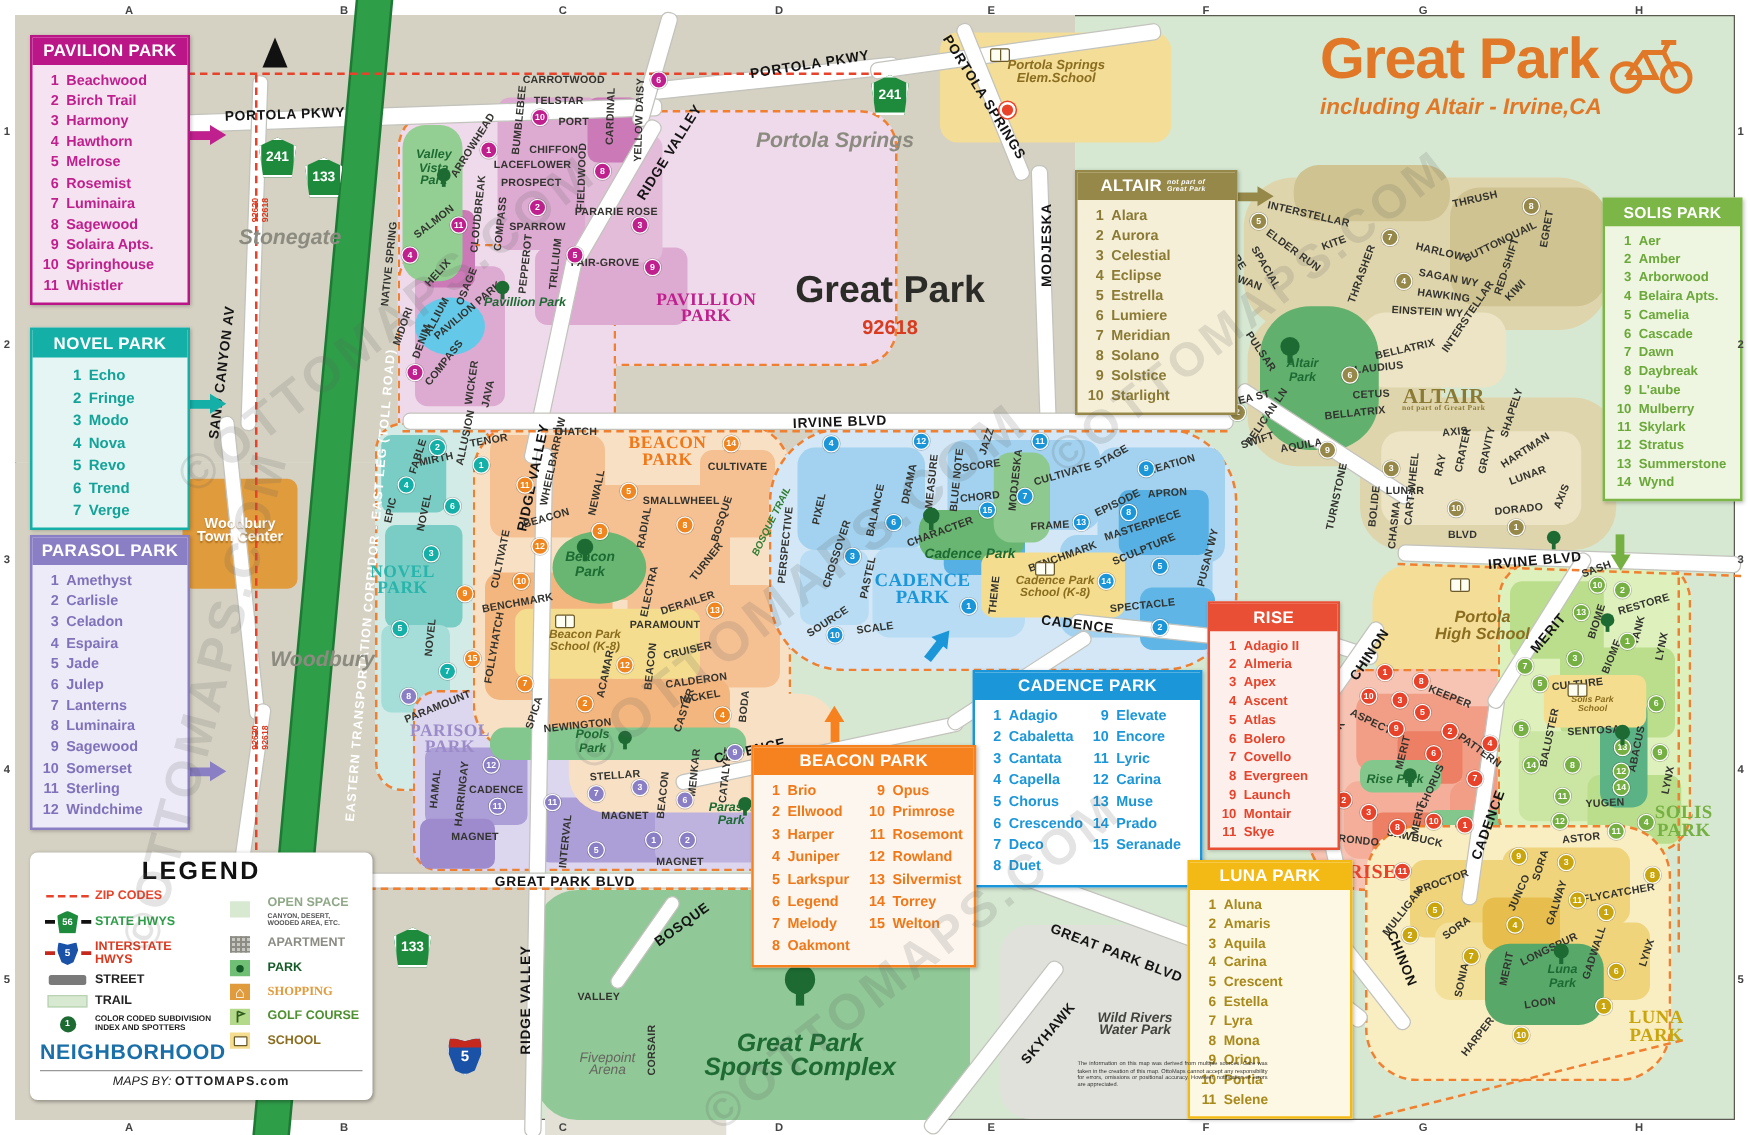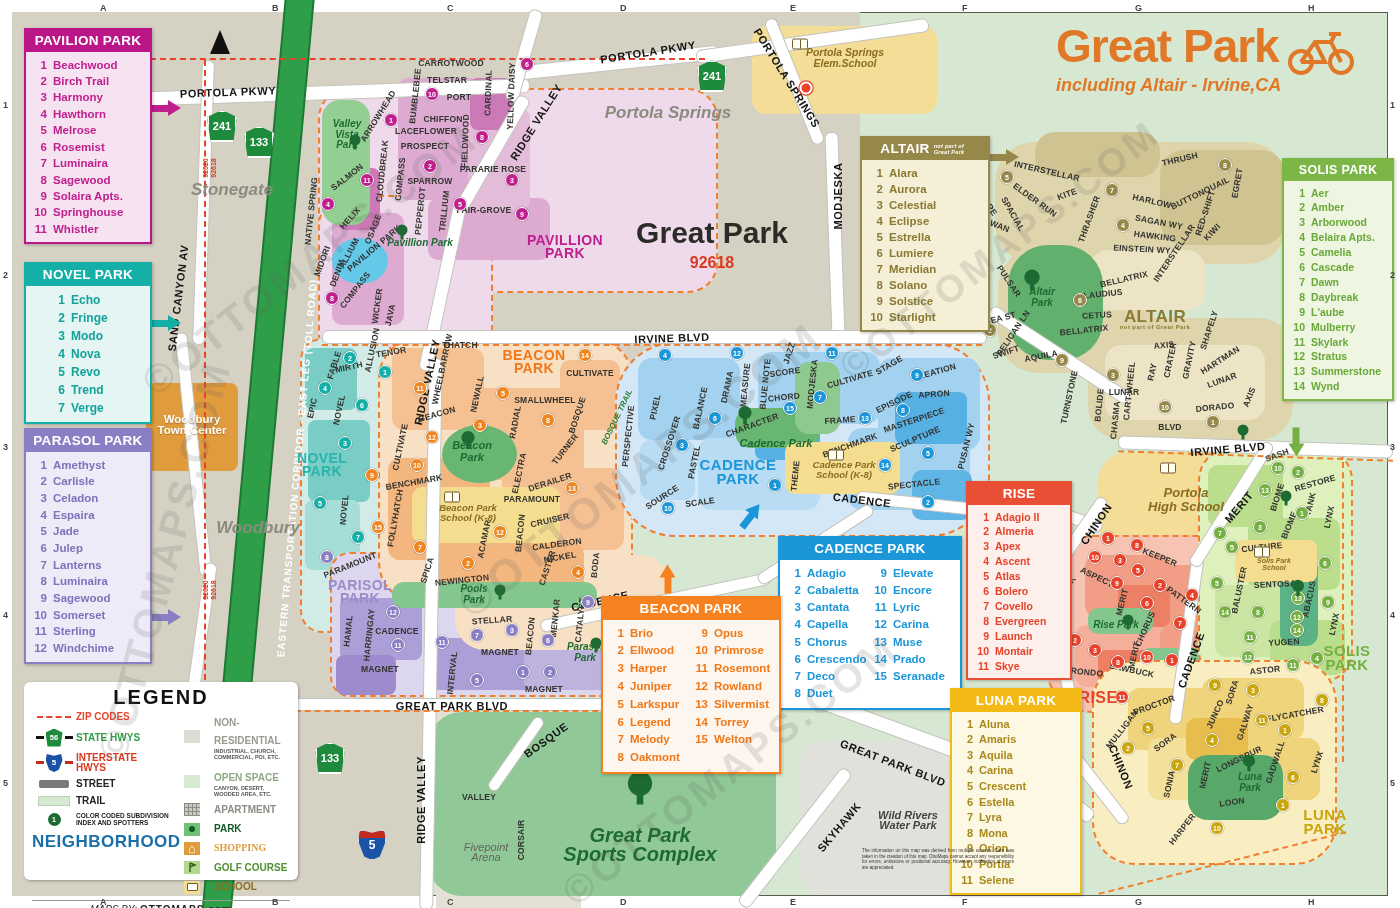--- a/index.html
+++ b/index.html
@@ -19,21 +19,21 @@
   .z{font-size:7px;color:#d93a20;}
   .badge{position:absolute;width:12px;height:12px;border-radius:50%;border:1px solid #fff;color:#fff;
     font-size:7px;font-weight:bold;display:flex;align-items:center;justify-content:center;
     transform:translate(-50%,-50%);box-shadow:0 0 0 .5px rgba(0,0,0,.25);}
   .bPv{background:#c0208e}.bNv{background:#14b0a8}.bBc{background:#f0861f}.bCd{background:#1b96d8}
   .bPr{background:#8a7fc5}.bAl{background:#968849}.bRs{background:#e8432a}.bSl{background:#76b043}.bLn{background:#c9a50e}
   .maplabel{position:absolute;transform:translate(-50%,-50%);text-align:center;line-height:.95;white-space:nowrap;}
   .city{color:#8b8b80;font-style:italic;font-weight:bold;font-size:17px;}
   .pk{color:#1d6b33;font-style:italic;font-weight:bold;font-size:10px;line-height:1.05;}
   .sch{color:#8a6d1f;font-style:italic;font-weight:bold;font-size:9.5px;line-height:1.05;}
-  .nb{font-weight:bold;letter-spacing:.4px;}
+  .nb{font-weight:bold;letter-spacing:.4px;font-family:Liberation Serif, serif;}
   .tree{position:absolute;transform:translate(-50%,-50%);}
   .tree i{display:block;width:11px;height:11px;border-radius:50% 50% 50% 50%;background:#1d6b33;margin:0 auto;}
   .tree b{display:block;width:3px;height:6px;background:#1d6b33;margin:-2px auto 0;}
   .book{position:absolute;width:14px;height:9px;background:#fffef2;border:1.2px solid #6b5a2a;border-radius:2px;transform:translate(-50%,-50%);}
   .book:after{content:"";position:absolute;left:50%;top:0;bottom:0;width:1.2px;background:#6b5a2a;}
   .schooldot{position:absolute;width:9px;height:9px;border-radius:50%;background:#e8432a;border:2px solid #fff;box-shadow:0 0 0 1.2px #e8432a;transform:translate(-50%,-50%);}
   .shield{position:absolute;transform:translate(-50%,-50%);display:flex;align-items:center;justify-content:center;color:#fff;font-weight:bold;}
   .ca{width:26px;height:28px;background:#1d8a3c;border:2px solid #fff;clip-path:polygon(50% 0,100% 22%,88% 100%,12% 100%,0 22%);font-size:11px;box-shadow:0 0 0 1px #156b2e;}
   .i5{width:26px;height:28px;background:#1a52a8;border:1.5px solid #fff;clip-path:polygon(8% 0,50% 10%,92% 0,100% 35%,78% 88%,50% 100%,22% 88%,0 35%);font-size:12px;}
   .i5:before{content:"";position:absolute;top:0;left:0;right:0;height:7px;background:#c5281c;}
@@ -1270,26 +1270,20 @@
             </span>
             <span class="lsub" style="font-size:6.5px;color:#222;">COLOR CODED SUBDIVISION INDEX AND SPOTTERS</span>
           </div>
         <div class="lrow">
             <span class="ltx" style="color:#1b6fa8;font-size:17px;letter-spacing:.5px;">NEIGHBORHOOD</span>
           </div>
       </div>
       <div class="lcol" style="flex:1;">
         <div class="lrow">
             <span class="lic">
-              <span class="sq" style="background:#dcdcd6;"></span>
-            </span>
-            <span><span class="ltx" style="color:#9a9a90;">NON-RESIDENTIAL</span><div class="lsub">INDUSTRIAL, CHURCH, COMMERCIAL, POI, ETC.</div></span>
-          </div>
-        <div class="lrow">
-            <span class="lic">
               <span class="sq" style="background:#d8e9d2;"></span>
             </span>
             <span><span class="ltx" style="color:#8fa887;">OPEN SPACE</span><div class="lsub">CANYON, DESERT, WOODED AREA, ETC.</div></span>
           </div>
         <div class="lrow">
             <span class="lic">
               <span class="sq" style="background:#c9c9c3;background-image:repeating-linear-gradient(0deg,#8d8d86 0 1.5px,transparent 1.5px 4px),repeating-linear-gradient(90deg,#8d8d86 0 1.5px,transparent 1.5px 4px);"></span>
             </span>
             <span class="ltx" style="color:#8c8c84;">APARTMENT</span>
           </div>

